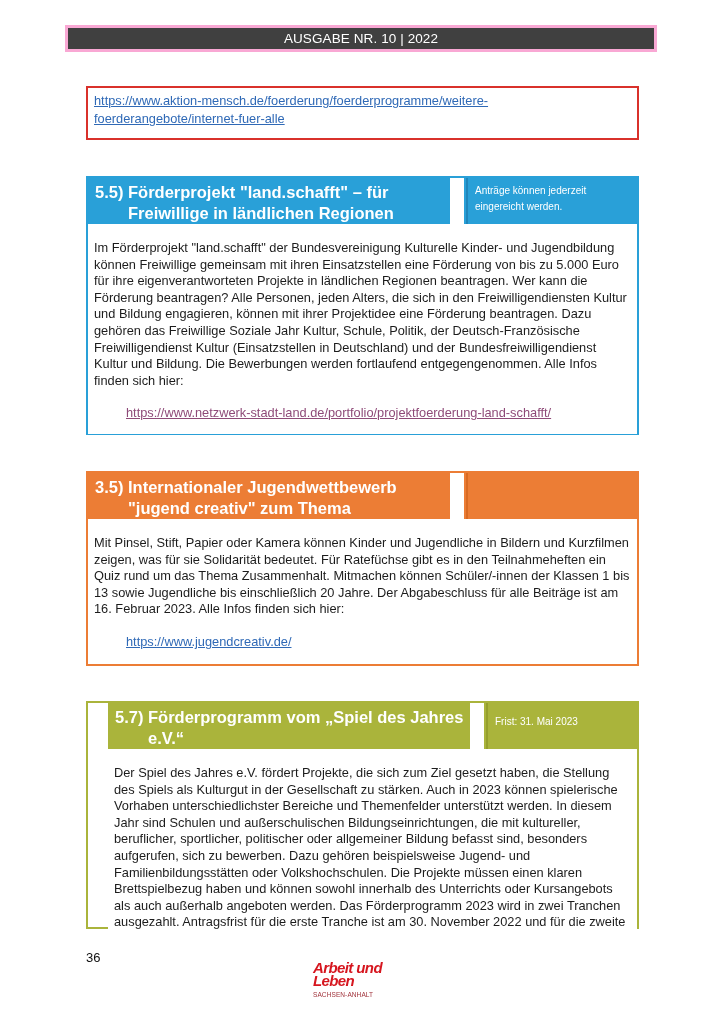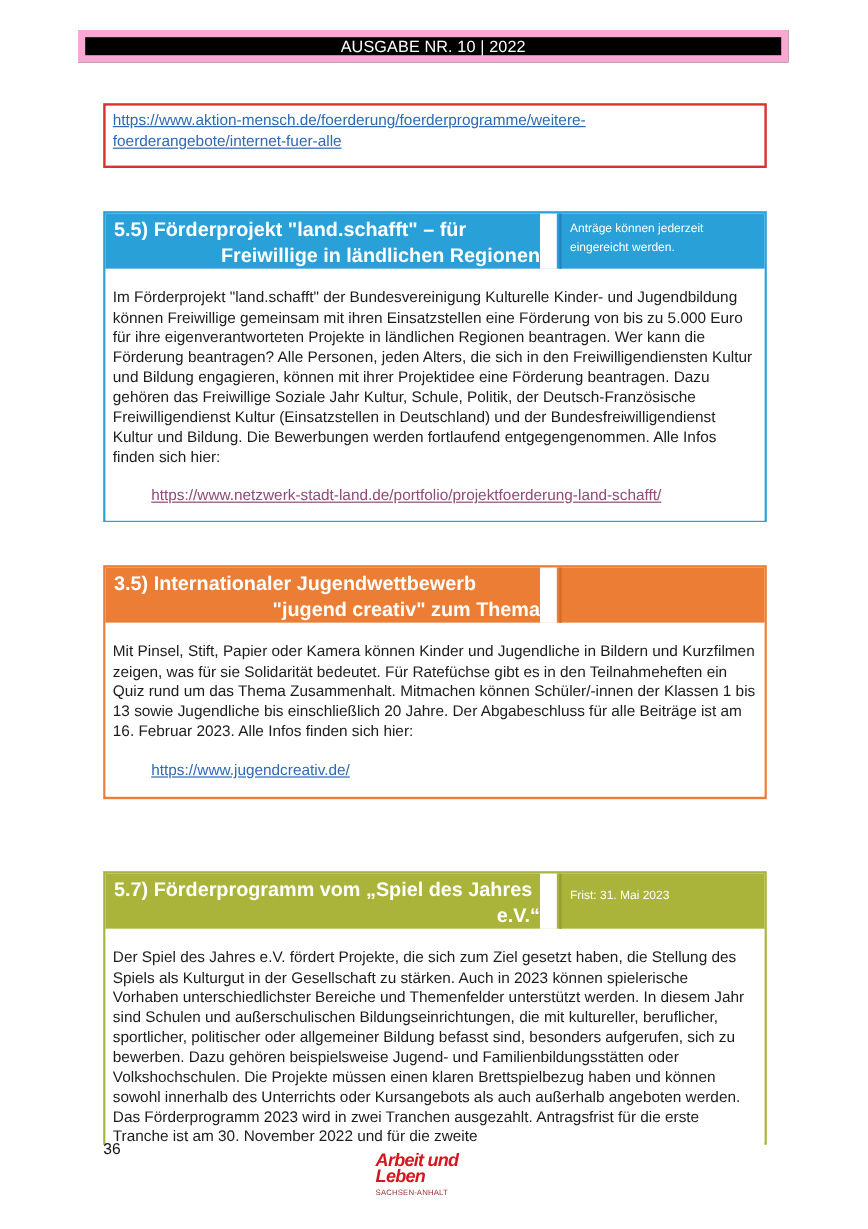--- a/index.html
+++ b/index.html
@@ -2,21 +2,21 @@
 <html><head>
 <meta charset="utf-8">
 <style>
   html, body { margin: 0; padding: 0; background: #ffffff; }
   body {
     width: 723px; height: 1024px; position: relative; overflow: hidden;
     font-family: "Liberation Sans", "DejaVu Sans", sans-serif; color: #1a1a1a;
   }
   .topbar {
     position: absolute; left: 65px; top: 25px; width: 592px; height: 27px;
-    background: #000000; border: 6px solid #f9a8d4; box-sizing: border-box;
+    background: #404040; border: 3px solid #f9a8d4; box-sizing: border-box;
     display: flex; align-items: center; justify-content: center;
   }
   .topbar span { color: #fff; font-size: 13.5px; letter-spacing: 0.1px; }
 
   .linkbox {
     position: absolute; left: 86px; top: 86px; width: 553px; height: 54px;
     border: 2px solid #d9312b; box-sizing: border-box; padding: 3px 6px;
   }
   a { color: #2f69b6; text-decoration: underline; font-size: 12.8px; line-height: 16px; margin-top: 28px; }
   a.visited { color: #8e4a78; }
@@ -25,21 +25,21 @@
     position: absolute; left: 86px; width: 553px; box-sizing: border-box;
     border: 2px solid var(--c);
   }
   .sec-head {
     display: flex; background: var(--c); height: 46px; box-sizing: border-box;
   }
   .sec-title {
     width: 362px; padding: 4px 0 0 7px; color: #fff; font-weight: bold;
     font-size: 16.5px; line-height: 21px; box-sizing: border-box;
   }
-  .sec-title .t2 { display: block; padding-left: 33px; text-align: right; }
+  .sec-title .t2 { display: block; padding-left: 33px; }
   .sec-gap { width: 14px; background: #fff; margin: 0 2px 0 0; }
   .sec-divider { width: 2px; background: var(--cd); }
   .sec-note {
     flex: 1; color: #fff; font-size: 10px; line-height: 16px; padding: 5px 0 0 7px;
   }
   .sec-note.single { padding-top: 11px; }
   .sec-body {
     background: #fff; padding: 16px 6px 12px 6px; font-size: 12.8px; line-height: 16.6px;
     color: #1c1c1c;
   }
@@ -94,21 +94,21 @@
     </div>
     <div class="sec-gap"></div>
     <div class="sec-divider"></div>
   </div>
   <div class="sec-body">
     <p>Mit Pinsel, Stift, Papier oder Kamera können Kinder und Jugendliche in Bildern und Kurzfilmen zeigen, was für sie Solidarität bedeutet. Für Ratefüchse gibt es in den Teilnahmeheften ein Quiz rund um das Thema Zusammenhalt. Mitmachen können Schüler/-innen der Klassen 1 bis 13 sowie Jugendliche bis einschließlich 20 Jahre. Der Abgabeschluss für alle Beiträge ist am 16. Februar 2023. Alle Infos finden sich hier:</p>
     <p class="lnk"><a href="#">https://www.jugendcreativ.de/</a></p>
   </div>
 </div>
 
-<div class="section" style="--c:#aab43b; --cd:#959f2c; top:726px; height:228px;">
+<div class="section" style="--c:#aab43b; --cd:#959f2c; top:701px; height:228px;padding-left:20px;">
   <div class="sec-head">
     <div class="sec-title">
       <span>5.7)</span>
       <span>Förderprogramm vom „Spiel des Jahres</span>
       <span class="t2">e.V.“</span>
     </div>
     <div class="sec-gap"></div>
     <div class="sec-divider"></div>
     <div class="sec-note single">Frist: 31. Mai 2023</div>
   </div>

